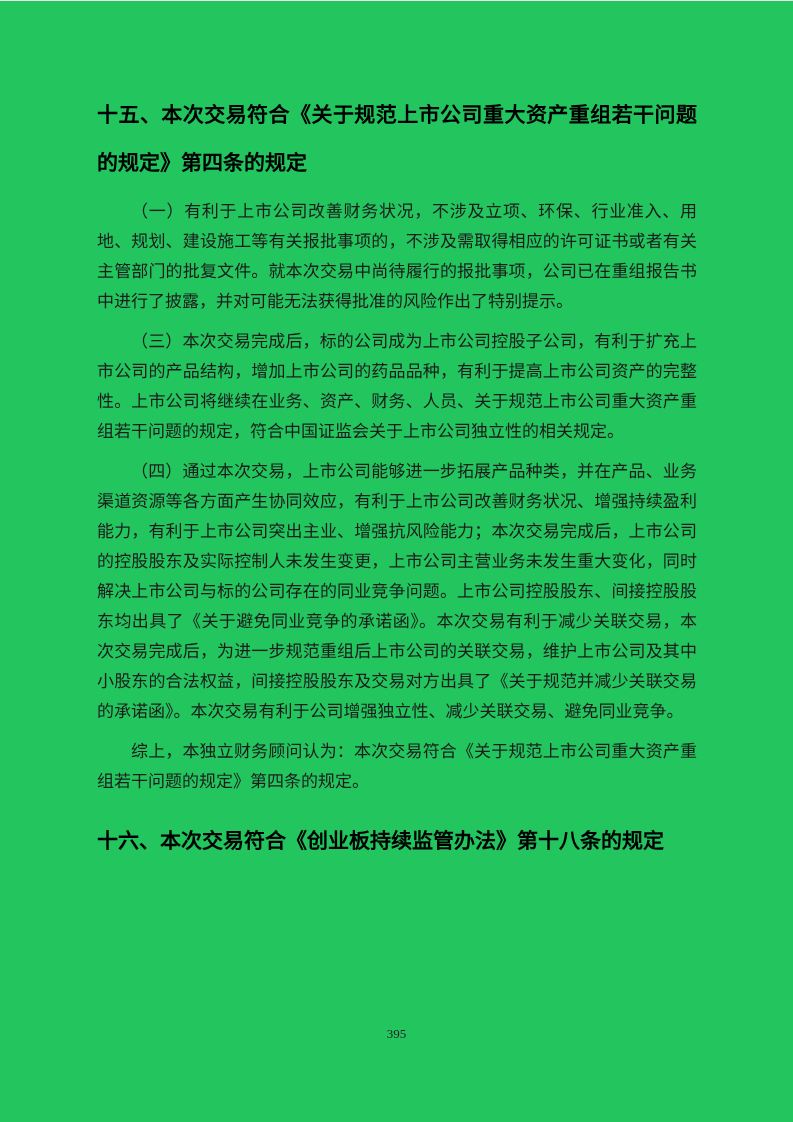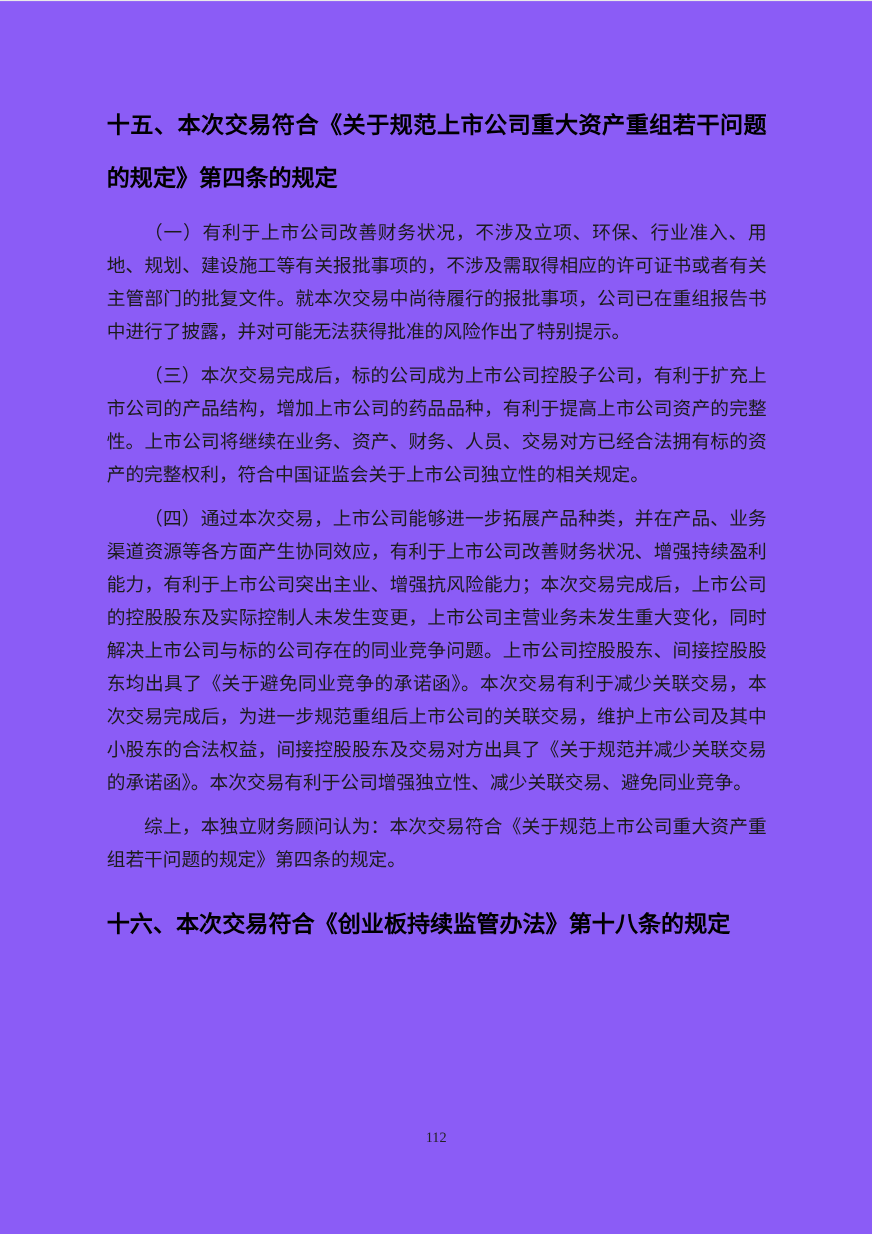--- a/index.html
+++ b/index.html
@@ -5,21 +5,21 @@
   html, body {
     margin: 0;
     padding: 0;
     background: #ffffff;
   }
   .page {
     position: relative;
     width: 793px;
     height: 1122px;
     margin: 0 auto;
-    background: #8b5cf6;
+    background: #22c55e;
     box-sizing: border-box;
     border-top: 1px solid #e9e9e9;
     overflow: hidden;
     color: #1a1a1a;
   }
   .content {
     position: absolute;
     left: 97px;
     top: 90px;
     width: 600px;
@@ -60,24 +60,24 @@
 <body>
 
 <div class="page">
   <div class="content">
 
     <h1 class="doc-heading">十五、本次交易符合《关于规范上市公司重大资产重组若干问题的规定》第四条的规定</h1>
 
     <p class="doc-paragraph">（一）有利于上市公司改善财务状况，不涉及立项、环保、行业准入、用地、规划、建设施工等有关报批事项的，不涉及需取得相应的许可证书或者有关主管部门的批复文件。就本次交易中尚待履行的报批事项，公司已在重组报告书中进行了披露，并对可能无法获得批准的风险作出了特别提示。</p>
 
 
-    <p class="doc-paragraph">（三）本次交易完成后，标的公司成为上市公司控股子公司，有利于扩充上市公司的产品结构，增加上市公司的药品品种，有利于提高上市公司资产的完整性。上市公司将继续在业务、资产、财务、人员、交易对方已经合法拥有标的资产的完整权利，符合中国证监会关于上市公司独立性的相关规定。</p>
+    <p class="doc-paragraph">（三）本次交易完成后，标的公司成为上市公司控股子公司，有利于扩充上市公司的产品结构，增加上市公司的药品品种，有利于提高上市公司资产的完整性。上市公司将继续在业务、资产、财务、人员、关于规范上市公司重大资产重组若干问题的规定，符合中国证监会关于上市公司独立性的相关规定。</p>
 
     <p class="doc-paragraph">（四）通过本次交易，上市公司能够进一步拓展产品种类，并在产品、业务渠道资源等各方面产生协同效应，有利于上市公司改善财务状况、增强持续盈利能力，有利于上市公司突出主业、增强抗风险能力；本次交易完成后，上市公司的控股股东及实际控制人未发生变更，上市公司主营业务未发生重大变化，同时解决上市公司与标的公司存在的同业竞争问题。上市公司控股股东、间接控股股东均出具了《关于避免同业竞争的承诺函》。本次交易有利于减少关联交易，本次交易完成后，为进一步规范重组后上市公司的关联交易，维护上市公司及其中小股东的合法权益，间接控股股东及交易对方出具了《关于规范并减少关联交易的承诺函》。本次交易有利于公司增强独立性、减少关联交易、避免同业竞争。</p>
 
     <p class="doc-paragraph">综上，本独立财务顾问认为：本次交易符合《关于规范上市公司重大资产重组若干问题的规定》第四条的规定。</p>
 
     <h1 class="doc-heading second">十六、本次交易符合《创业板持续监管办法》第十八条的规定</h1>
 
   </div>
 
-  <div class="page-number">112</div>
+  <div class="page-number">395</div>
 </div>
 
 </body></html>

